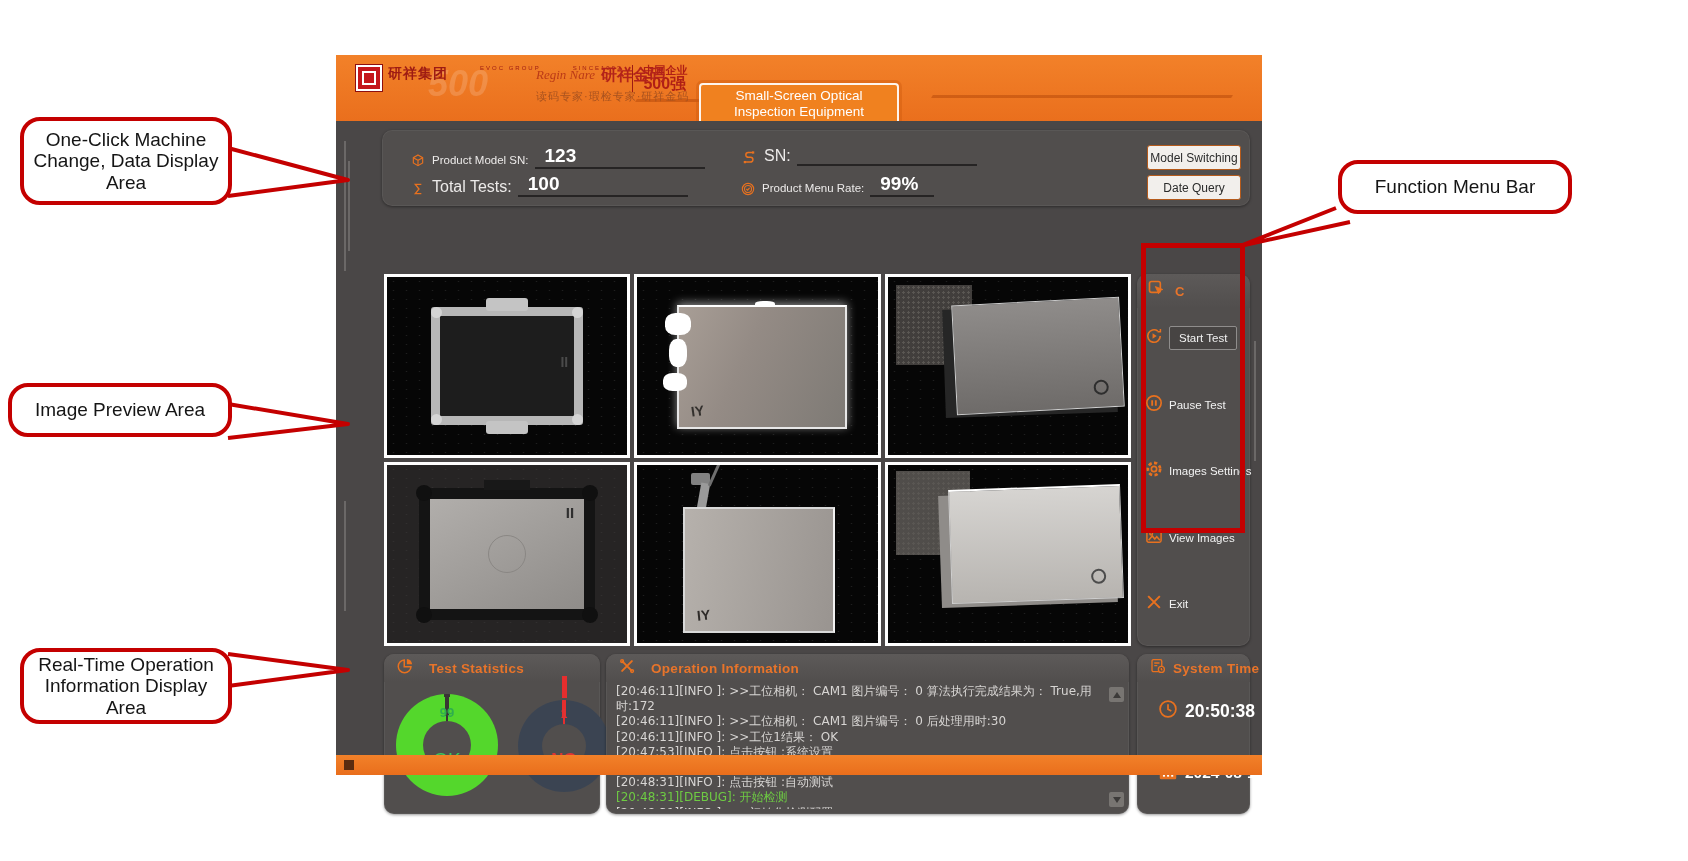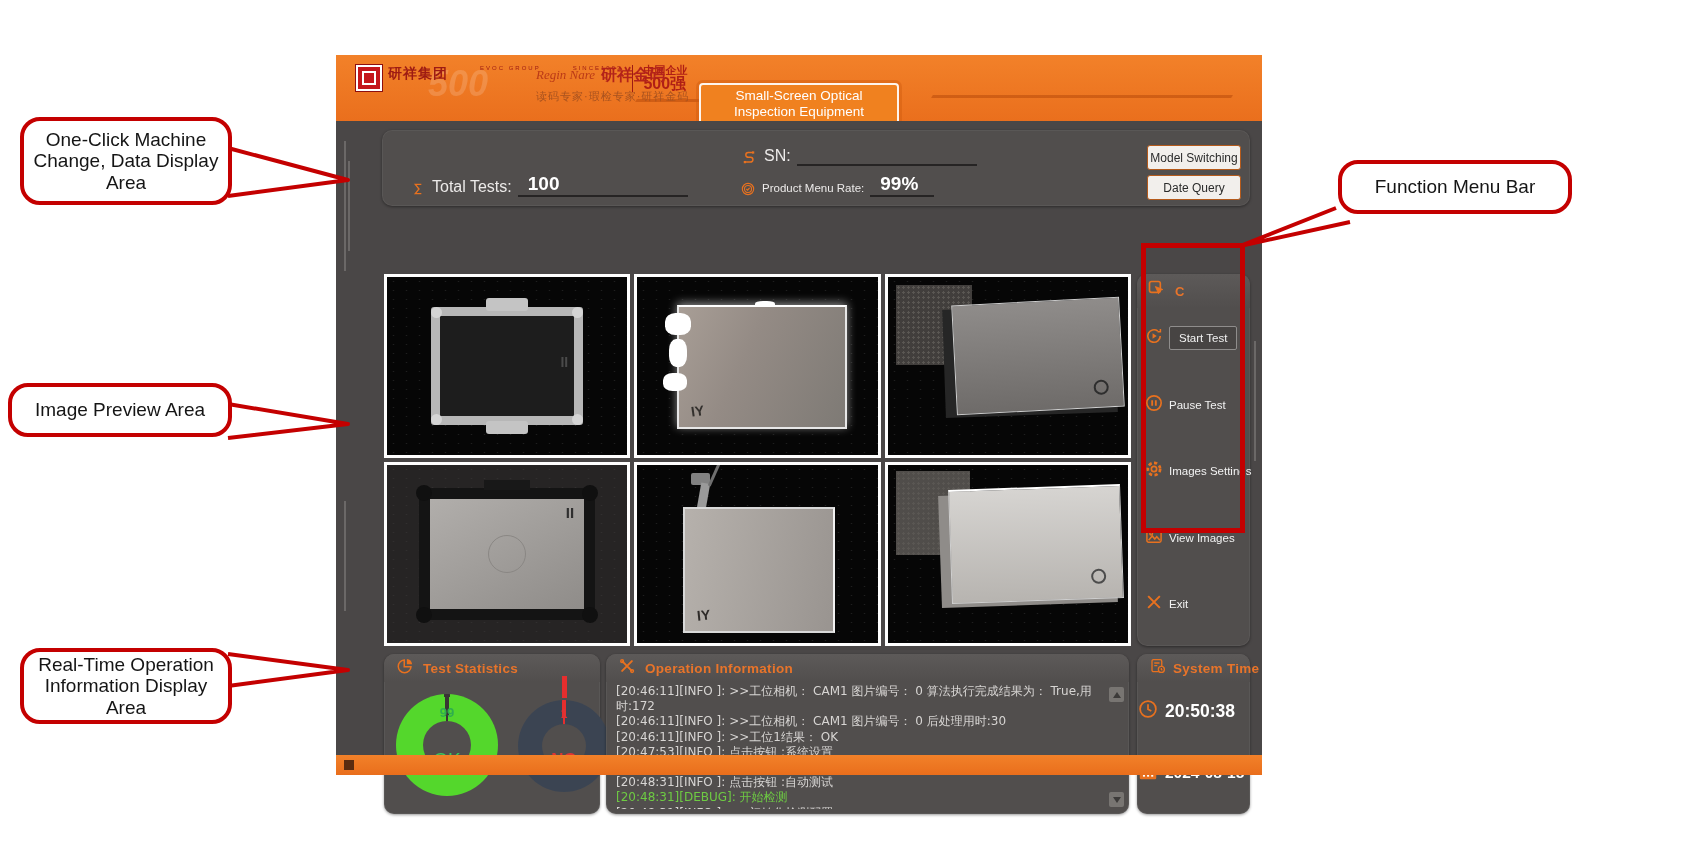--- a/index.html
+++ b/index.html
@@ -62,21 +62,21 @@
     background:linear-gradient(#f28129,#e96e1c);
   }
   .app-footer::after { content:""; position:absolute; left:8px; top:5px; width:10px; height:10px; background:#5a2c10; }
 
   
   .panel {
     position:absolute; background:#514e4d; border-radius:10px;
     box-shadow:0 1px 3px rgba(0,0,0,.4), inset 0 0 0 1px rgba(255,255,255,.05);
   }
   .panel-head {
-    height:28px; display:flex; align-items:center; gap:9px; padding-left:12px;
+    height:28px; display:flex; align-items:center; gap:15px; padding-left:12px;
     background:linear-gradient(#5d5a59,#514e4d); border-radius:10px 10px 0 0;
   }
   .panel-title { color:#e8742a; font-size:13.5px; font-weight:bold; letter-spacing:.3px; white-space:nowrap; }
 
   
   .data-panel { left:46px; top:9px; width:868px; height:76px; }
   .field { position:absolute; display:flex; align-items:flex-end; gap:6px; white-space:nowrap; }
   .f-icon { display:flex; align-items:center; }
   .f-label { color:#eceae9; font-size:11.5px; padding-bottom:3px; }
   .f-label.big { font-size:16px; padding-bottom:1px; }
@@ -170,21 +170,21 @@
          overflow:hidden; }
   .log-line { white-space:nowrap; }
   .log-line.debug { color:#6ecb43; }
   .scroll-btn { position:absolute; right:5px; width:15px; height:15px; background:#787572; border-radius:2px;
                 display:flex; align-items:center; justify-content:center; cursor:pointer; }
   .scroll-btn.up { top:33px; } .scroll-btn.down { bottom:7px; }
   .tri-up { width:0; height:0; border-left:4px solid transparent; border-right:4px solid transparent; border-bottom:6px solid #3c3a39; }
   .tri-down { width:0; height:0; border-left:4px solid transparent; border-right:4px solid transparent; border-top:6px solid #3c3a39; }
 
   .time-panel { left:801px; top:533px; width:113px; height:160px; }
-  .time-row { position:absolute; display:flex; align-items:center; gap:6px; left:0; }
+  .time-row { position:absolute; display:flex; align-items:center; gap:6px; left:20px; }
   .time-row.t1 { top:44px; } .time-row.t2 { top:106px; }
   .time-text { color:#fff; font-size:17.5px; font-weight:bold; white-space:nowrap; }
   .date-text { color:#fff; font-size:15.5px; font-weight:bold; white-space:nowrap; }
 
   
   .callout {
     position:absolute; background:#fff; border:4px solid #c40000; border-radius:20px;
     display:flex; align-items:center; justify-content:center; text-align:center;
     font-size:19px; font-weight:500; color:#151515; line-height:1.12; padding:4px 8px; z-index:10;
   }
@@ -223,20 +223,30 @@
       </div>
     </div>
 
     <div class="app-body">
       <div class="edge-deco ed1"></div>
       <div class="edge-deco ed2"></div>
       <div class="edge-deco ed3"></div>
       <div class="edge-deco ed4"></div>
 
       <div class="panel data-panel">
+        <div class="field" style="left:28px; top:16px;">
+          <span class="f-icon">
+            <svg width="16" height="16" viewBox="0 0 24 24" fill="none" stroke="#e8711f" stroke-width="1.7">
+                <path d="M12 3 L19 7 V15 L12 19 L5 15 V7 Z"></path>
+                <path d="M5 7 L12 11 L19 7 M12 11 V19"></path>
+              </svg>
+          </span>
+          <span class="f-label">Product Model SN:</span>
+          <span class="f-value">123</span>
+        </div>
         <div class="field" style="left:28px; top:44px;">
           <span class="f-icon">
             <svg width="16" height="16" viewBox="0 0 24 24" fill="none" stroke="#e8711f" stroke-width="2">
                 <path d="M17 5 H8 l5.5 7 L8 19 h9"></path>
               </svg>
           </span>
           <span class="f-label big">Total Tests:</span>
           <span class="f-value">100</span>
         </div>
         <div class="field" style="left:358px; top:14px;">

